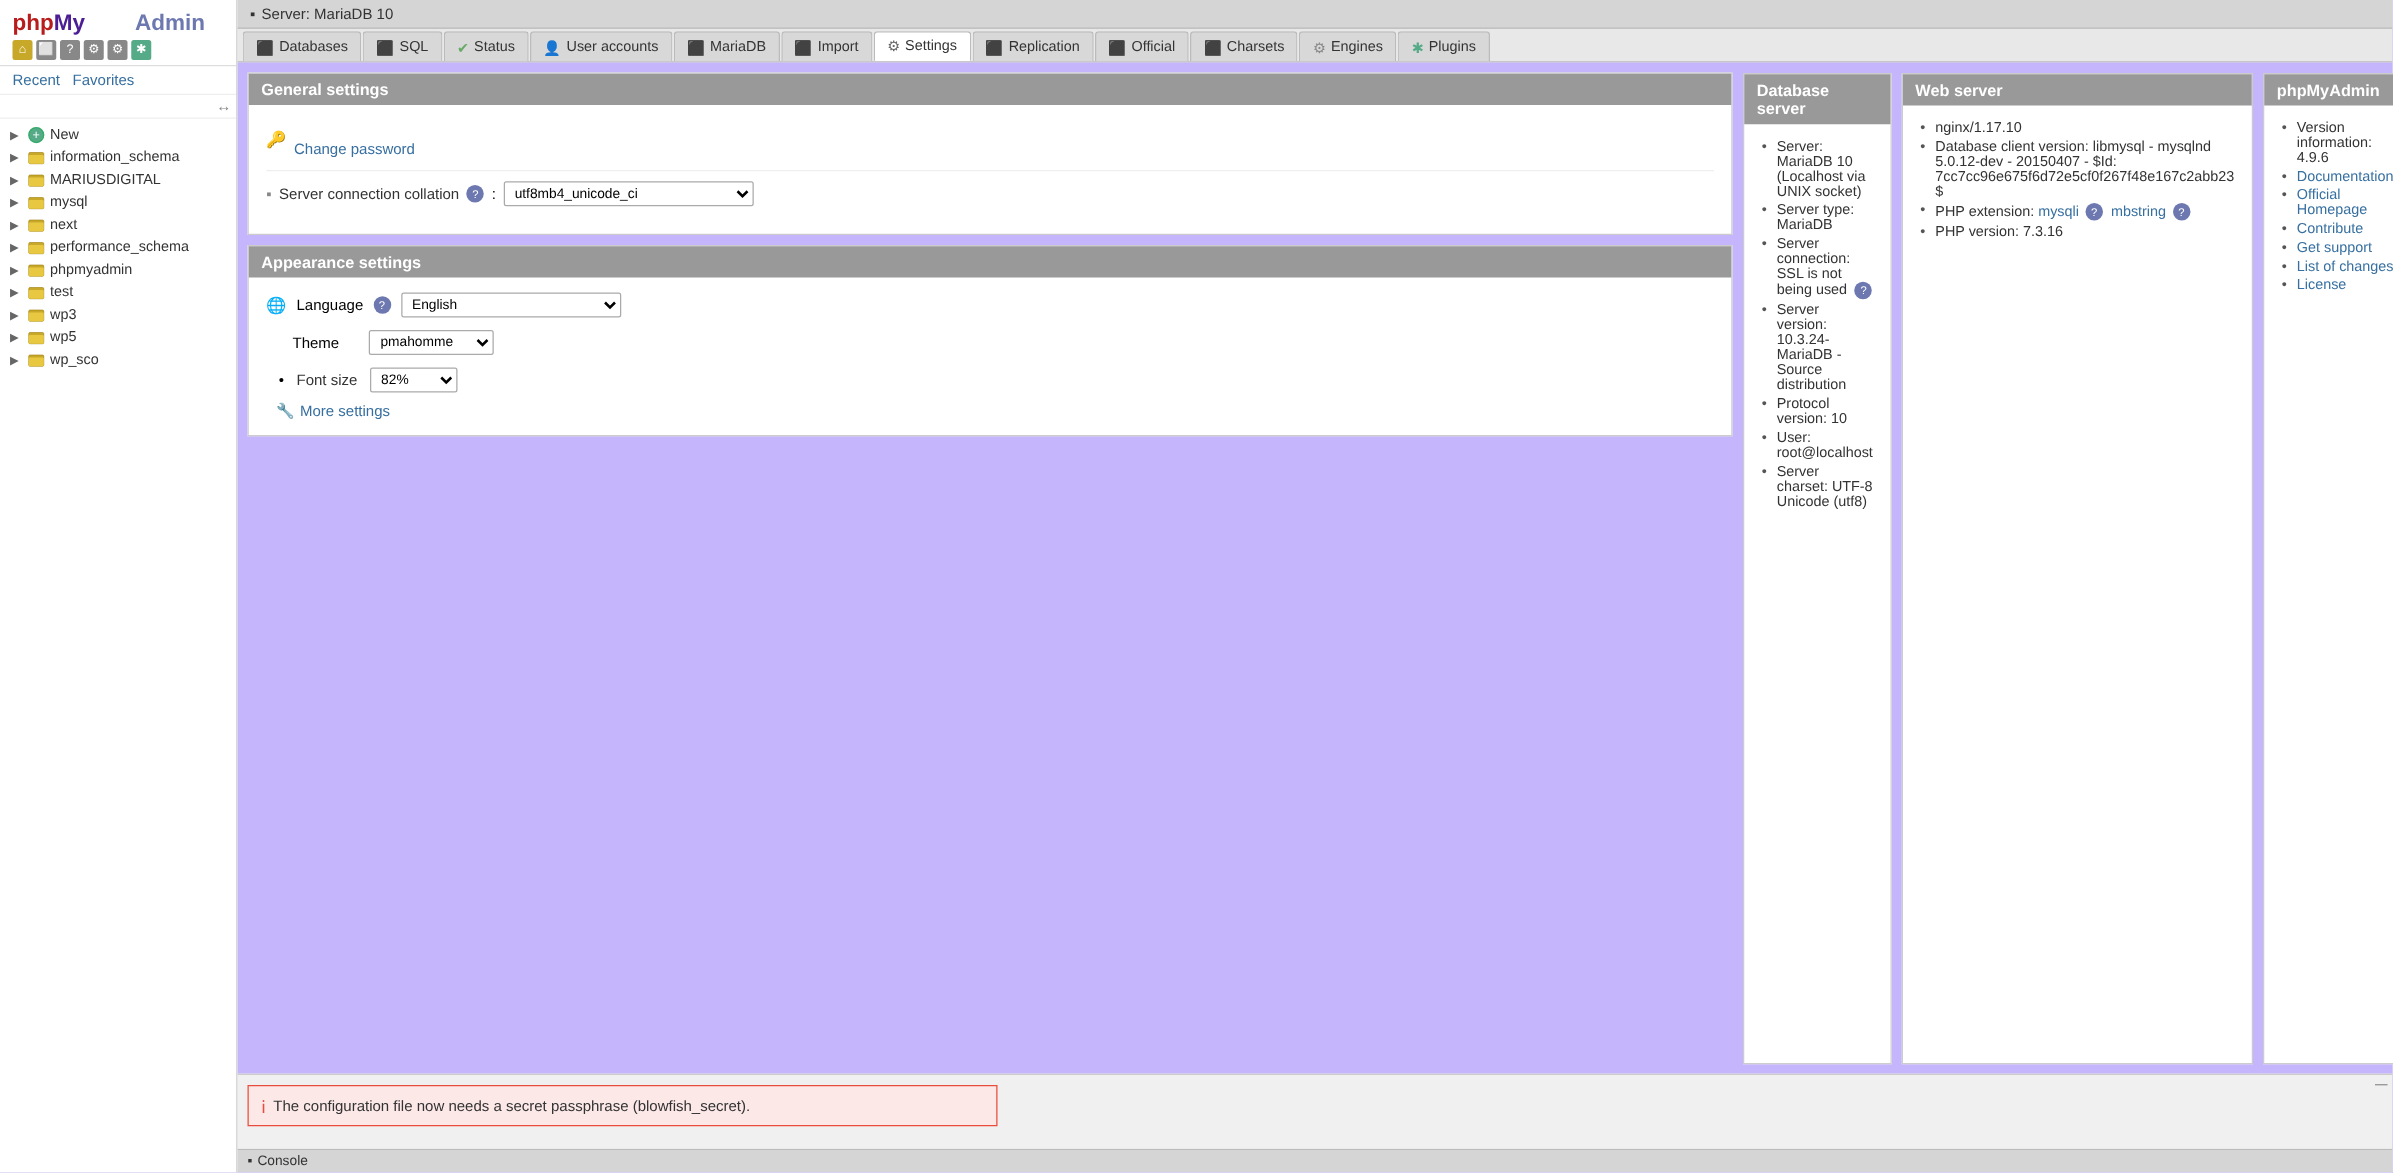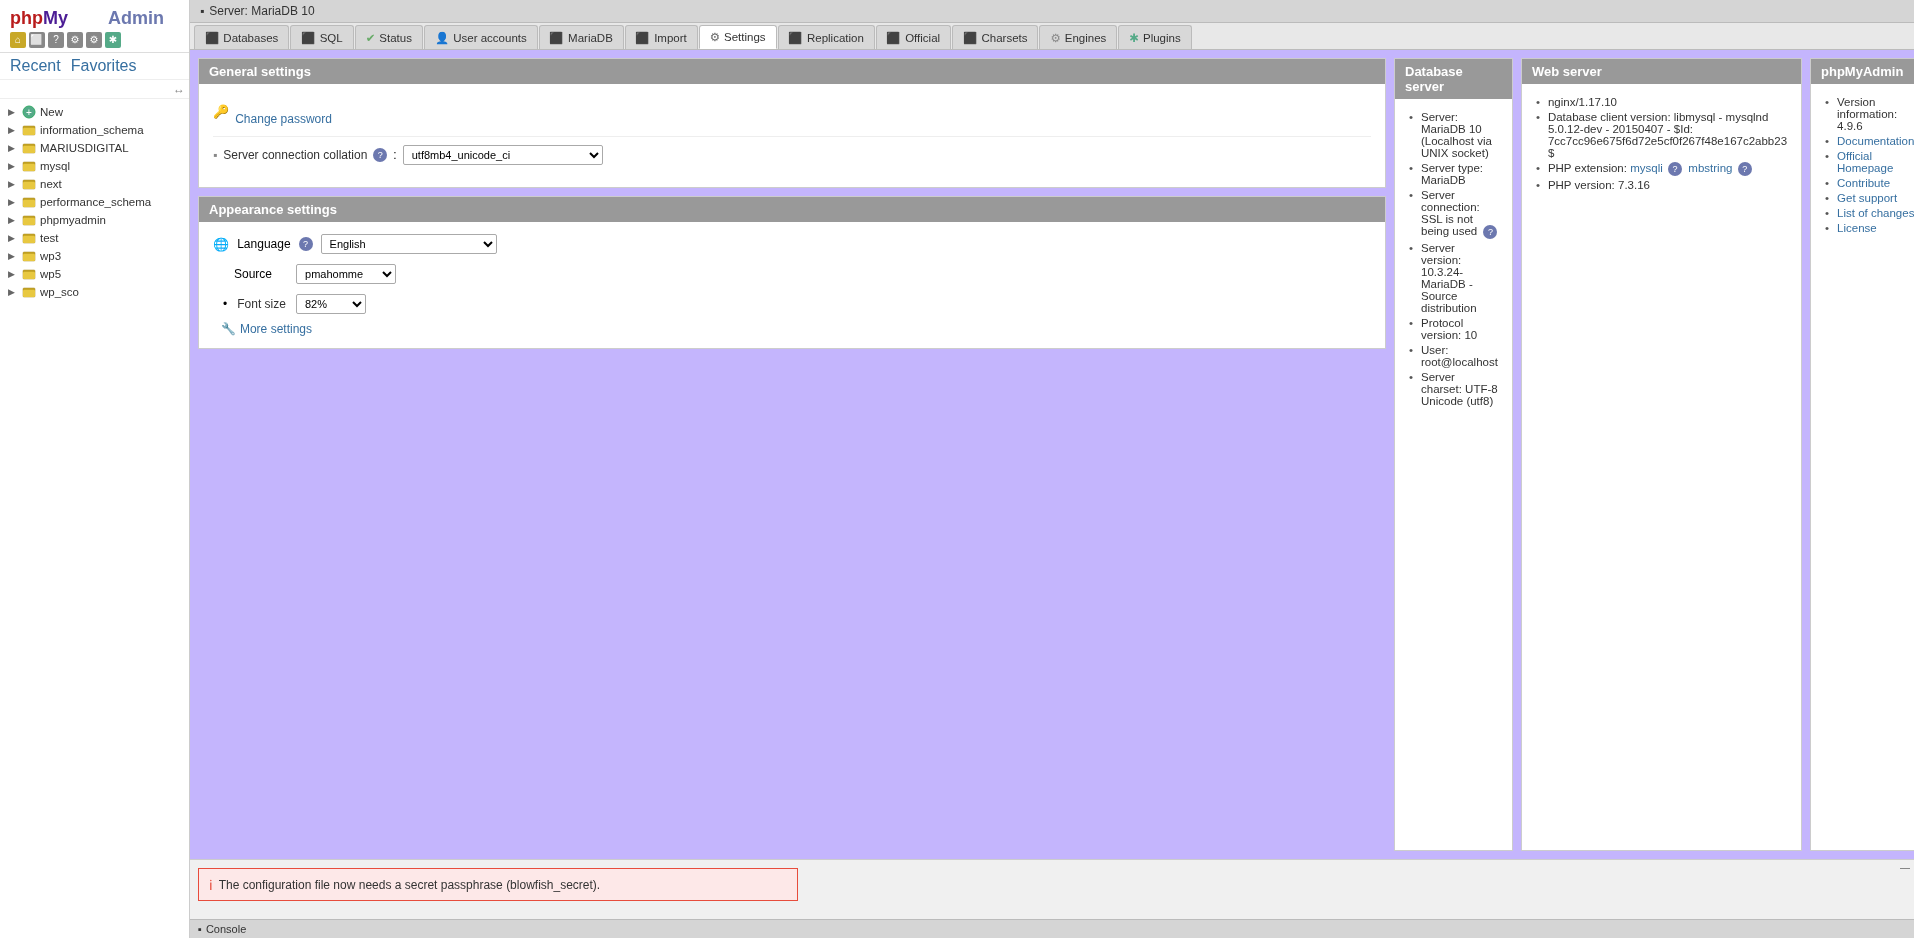--- a/index.html
+++ b/index.html
@@ -32,21 +32,21 @@
       display: inline-block;
       font-size: 10px;
       color: #fff;
       text-align: center;
       line-height: 16px;
     }
     .recent-fav {
       display: flex;
       gap: 10px;
       padding: 4px 10px;
-      font-size: 16px;
+      font-size: 12px;
       color: #555;
       border-bottom: 1px solid #eee;
     }
     .recent-fav span { cursor: pointer; color: #366fa0; }
     .db-list { padding: 4px 0; }
     .db-item {
       display: flex;
       align-items: center;
       padding: 2px 8px;
       cursor: pointer;
@@ -558,21 +558,21 @@
           <div class="appearance-row">
             <span style="font-size:13px;">🌐</span>
             <span style="font-size:12px;">Language</span>
             <span class="help-icon">?</span>
             <select style="width:176px;">
               <option>English</option>
             </select>
           </div>
           <div class="appearance-row">
             <span style="width:13px; display:inline-block;"></span>
-            <span style="font-size:12px; margin-right:4px;">Source</span>
+            <span style="font-size:12px; margin-right:4px;">Theme</span>
             <span style="margin-right:4px;"></span>
             <select style="width:100px;">
               <option>pmahomme</option>
               <option>original</option>
             </select>
           </div>
           <div class="bullet-row">
             <span class="bullet">•</span>
             <span class="font-size-label">Font size</span>
             <select style="width:70px; margin-left:4px;">

